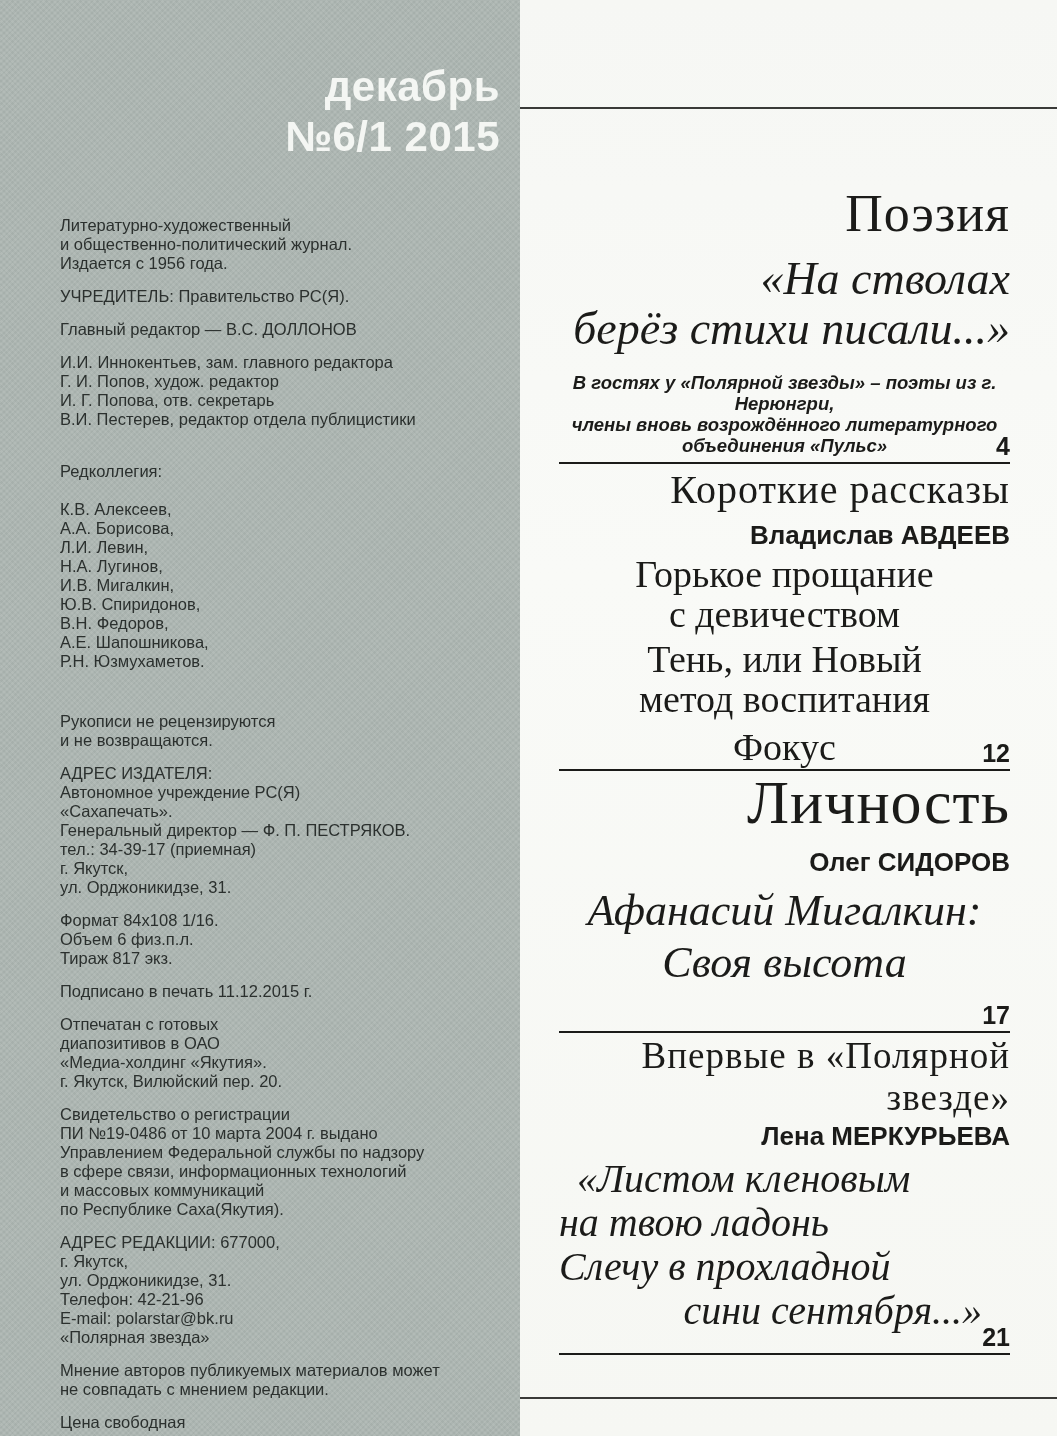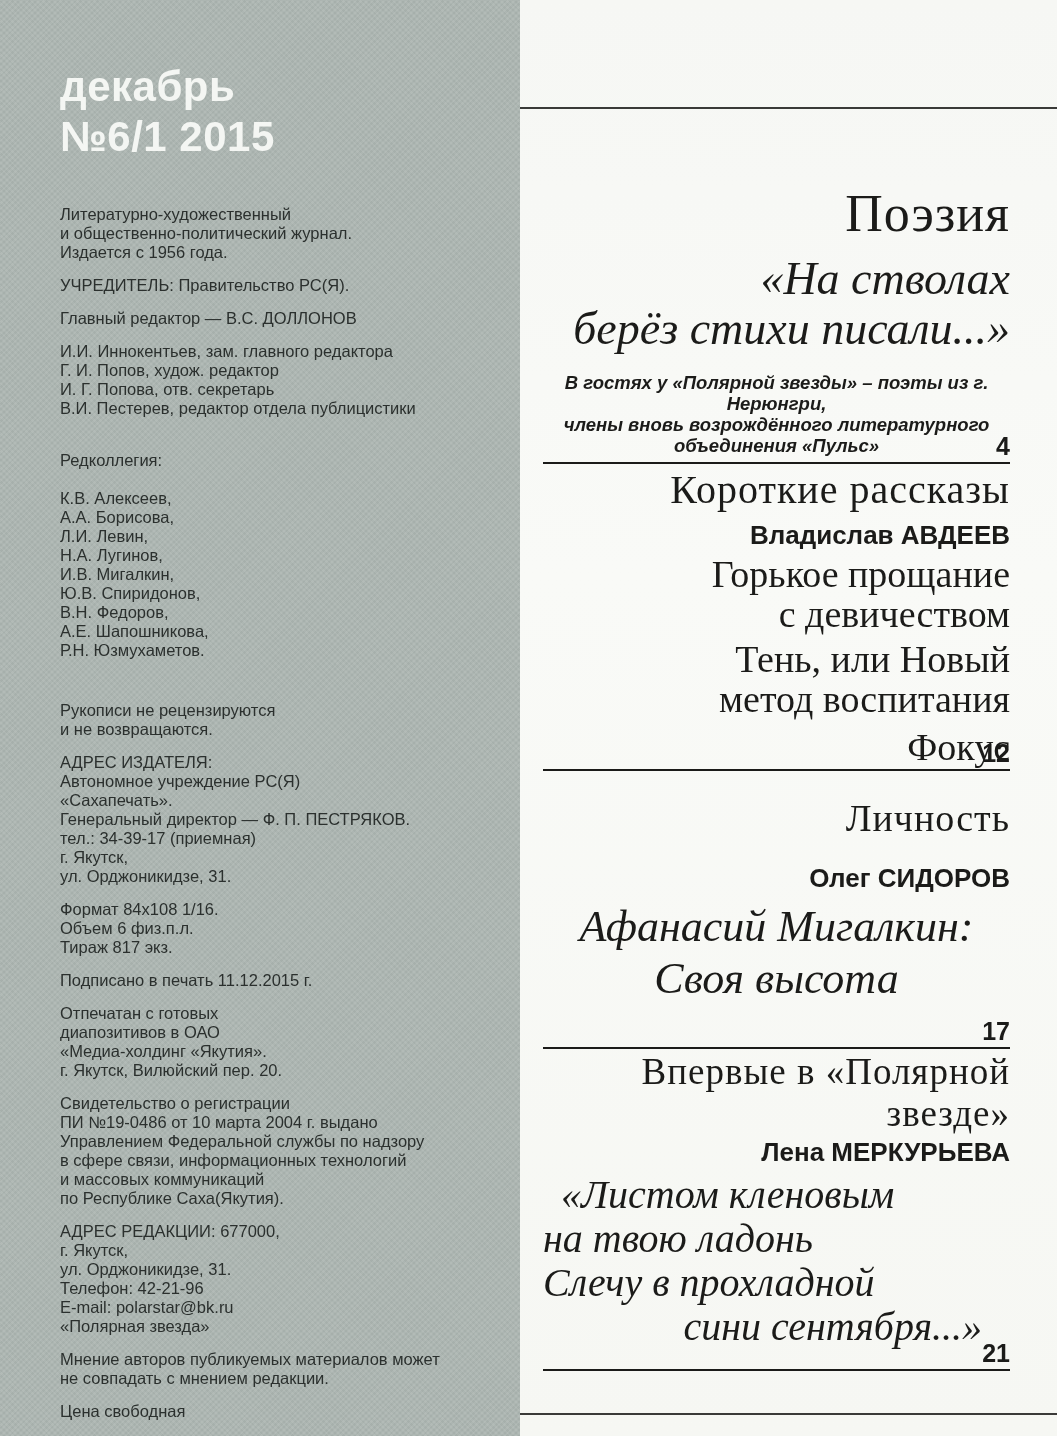--- a/index.html
+++ b/index.html
@@ -23,54 +23,55 @@
     padding: 62px 20px 0 60px;
     font-size: 16.5px;
     line-height: 19px;
   }
   .issue-title {
     color: #f4f6f3;
     font-weight: bold;
     font-size: 42px;
     line-height: 50px;
     letter-spacing: 0.5px;
-    margin-bottom: 43px;
-    white-space: pre-line;
+    margin-bottom: 54px;
+    white-space: pre-line;
+    text-align: right;
   }
   .blk { white-space: pre-line; margin: 0 0 14px 0; }
   .blk:last-child { margin-bottom: 0; }
 
   
   .toc {
     box-sizing: border-box;
     position: relative;
     width: 537px; height: 100%;
     background: linear-gradient(180deg, #f6f7f4 0%, #f9faf7 40%, #f6f7f3 100%);
     color: #1b1b19;
   }
   .toprule { margin-top: 107px; border-top: 2.5px solid #3a3a38; width: 100%; }
   .bottomrule { margin-top: 42px; border-top: 2.5px solid #3a3a38; width: 100%; }
 
   .sec {
     position: relative;
-    margin: 0 47px 0 23px;
+    margin: 0 47px 0 39px;
     border-bottom: 2px solid #1b1b19;
   }
   .right  { text-align: right; }
   .center { text-align: center; }
 
   .display-head {
     font-family: "Liberation Serif", serif;
     font-weight: 400;
     letter-spacing: 1px;
     white-space: pre-line;
   }
   .h-poetry      { font-size: 52px; line-height: 60px; }
   .h-stories     { font-size: 40px; line-height: 48px; }
-  .h-personality { font-size: 38px; line-height: 62px; padding-top: 16px; }
+  .h-personality { font-size: 62px; line-height: 62px; padding-top: 0; }
   .h-first       { font-size: 37px; line-height: 42px; }
 
   .script-title {
     font-family: "Liberation Serif", serif;
     font-style: italic;
     white-space: pre-line;
   }
   .t-poetry      { font-size: 46px; line-height: 50px; margin-top: 10px; text-align: right; }
   .t-personality { font-size: 44px; line-height: 52px; margin-top: 8px; }
 
@@ -80,21 +81,21 @@
     margin-top: 18px;
     white-space: pre-line;
   }
 
   .author { font-weight: bold; font-size: 26px; line-height: 30px; }
 
   .story-title {
     font-family: "Liberation Serif", serif;
     font-size: 38px; line-height: 40px;
     white-space: pre-line;
-    text-align: right;
+    text-align: center;
   }
 
   .poem { margin-top: 6px; font-family: "Liberation Serif", serif;
           font-style: italic; font-size: 40px; line-height: 44px; }
   .pl-0 { text-align: left;  padding-left: 18px; }
   .pl-1 { text-align: left; }
   .pl-2 { text-align: left; }
   .pl-3 { text-align: right; padding-right: 28px; }
 
   .pagenum {

